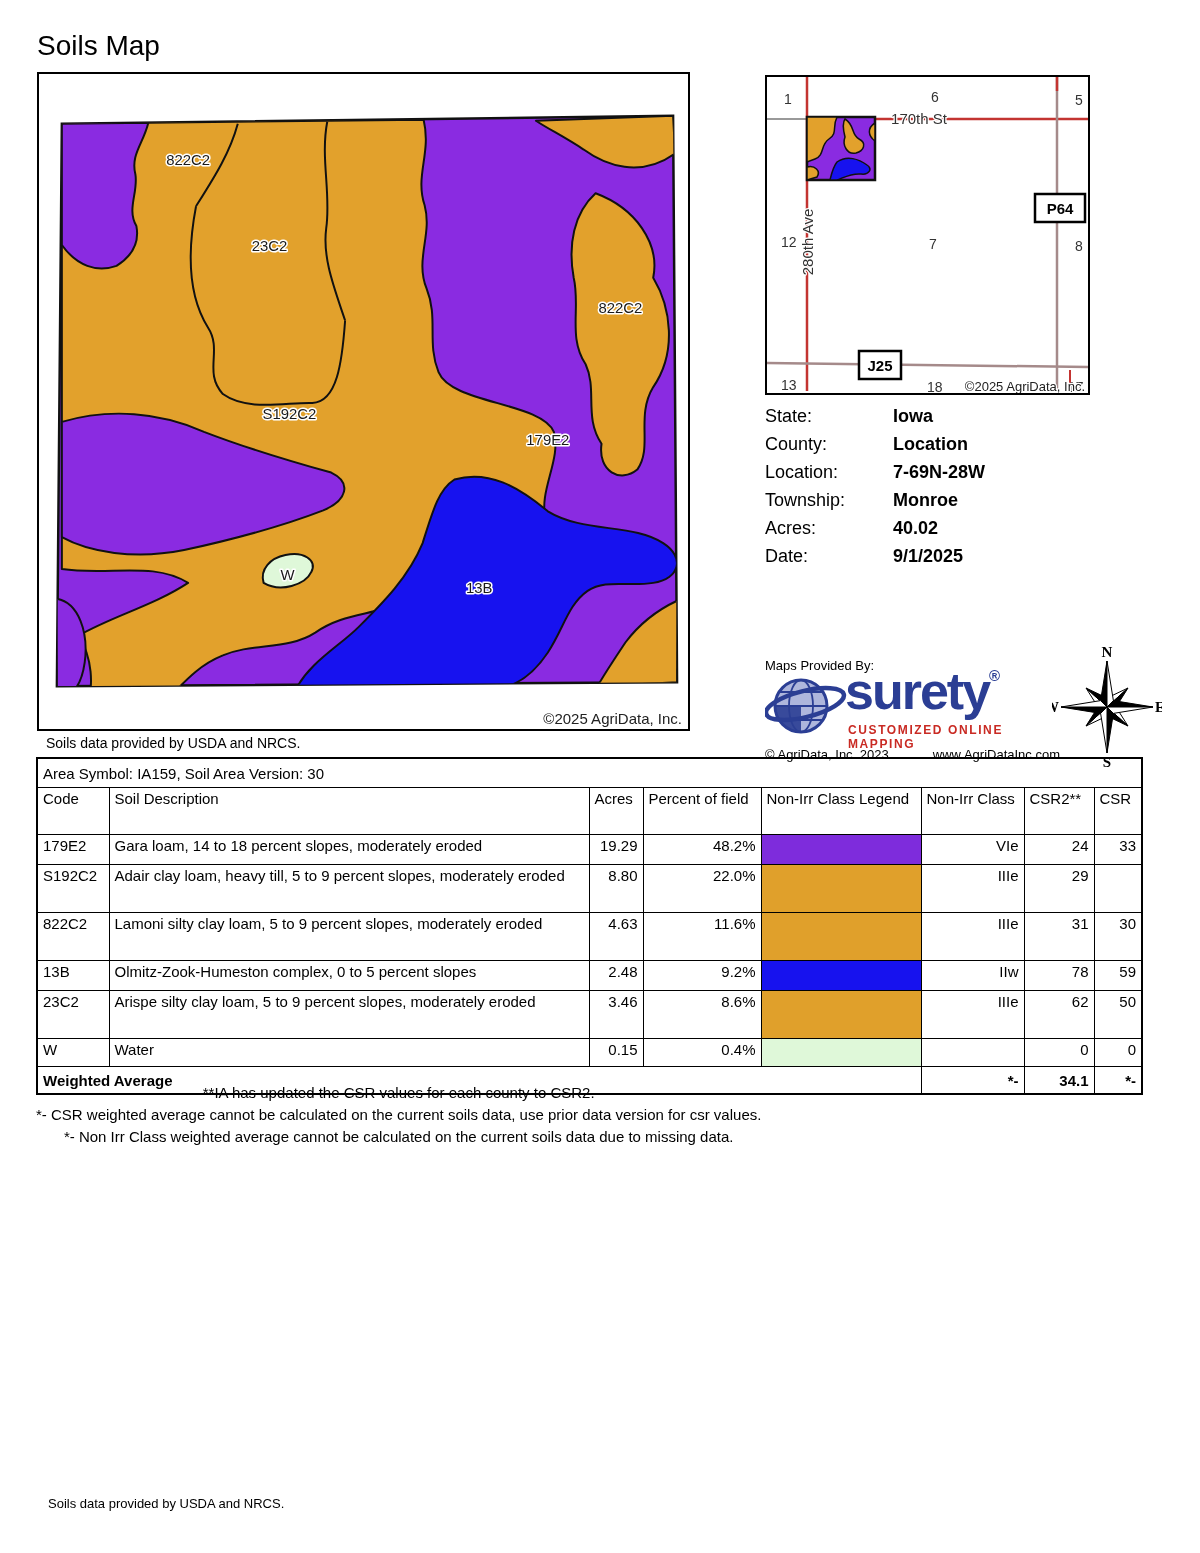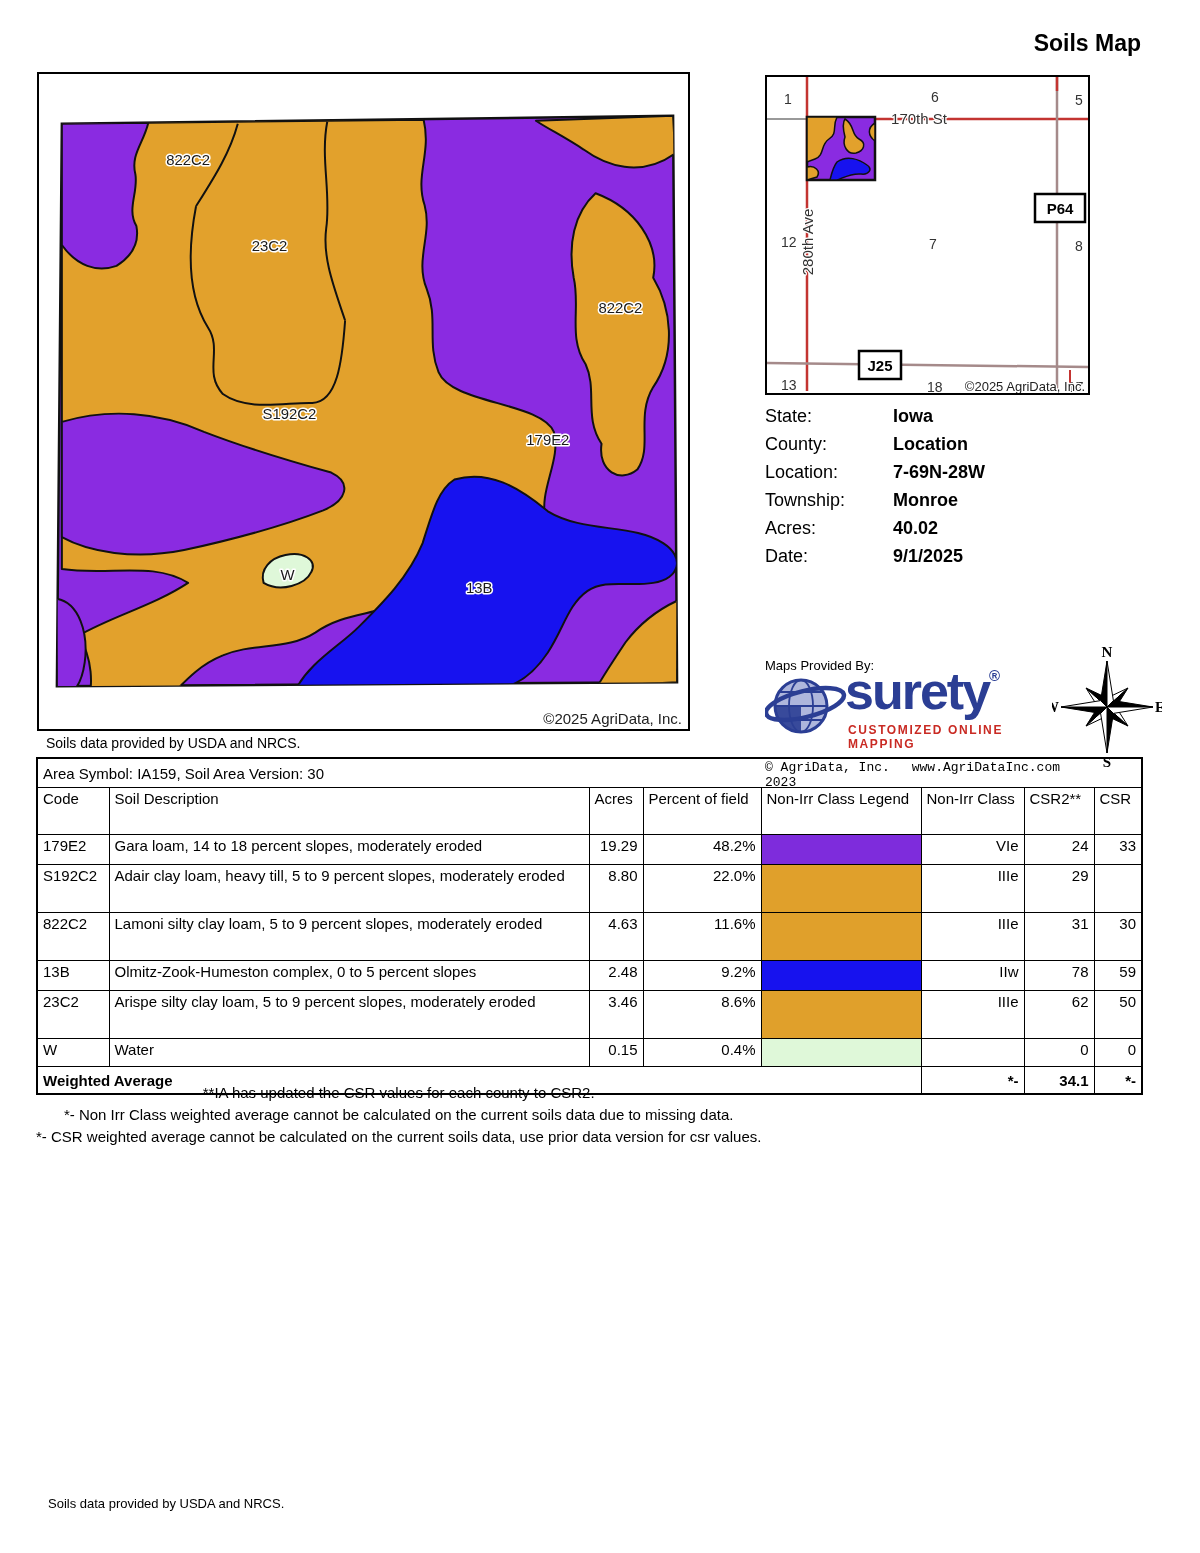--- a/index.html
+++ b/index.html
@@ -1,19 +1,19 @@
 <!DOCTYPE html>
 <html><head>
 <meta charset="utf-8">
 <style>
   html,body{margin:0;padding:0;background:#fff;}
   body{font-family:"Liberation Sans", sans-serif;color:#000;}
   #page{position:relative;width:1200px;height:1553px;background:#fff;overflow:hidden;}
-  #title{position:absolute;left:37px;top:30px;width:1104px;text-align:right;
-         font-size:23px;font-weight:bold;letter-spacing:0px;}
+  #title{position:absolute;left:37px;top:30px;width:1104px;text-align:left;
+         font-size:28px;font-weight:normal;letter-spacing:0px;}
   
   #main-map{position:absolute;left:37px;top:72px;width:649px;height:655px;border:2px solid #000;background:#fff;}
   #main-map-copyright{position:absolute;right:6px;bottom:2px;font-size:15px;color:#222;}
   #map-caption{position:absolute;left:46px;top:735px;font-size:14px;}
   
   #locator{position:absolute;left:765px;top:75px;width:321px;height:316px;border:2px solid #000;background:#fff;}
   
   #info{position:absolute;left:765px;top:402px;width:330px;font-size:18px;}
   .info-row{display:flex;height:28px;line-height:28px;gap:16px;}
   .info-label{width:112px;}
@@ -21,21 +21,21 @@
   
   #provider{position:absolute;left:765px;top:658px;width:300px;}
   #provider-heading{font-size:13px;margin-bottom:2px;}
   #surety-row{position:relative;height:64px;}
   #surety-globe{position:absolute;left:0;top:0;}
   #surety-text{position:absolute;left:80px;top:-14px;font-size:52px;font-weight:bold;
                color:#2B3E94;letter-spacing:-2px;font-family:"Liberation Sans",sans-serif;}
   #surety-reg{font-size:15px;vertical-align:28px;letter-spacing:0;}
   #surety-tagline{position:absolute;left:83px;top:48px;font-size:12px;font-weight:bold;
                   color:#C92A23;letter-spacing:1.6px;}
-  #provider-bottom{display:flex;justify-content:space-between;width:295px;font-size:13px;margin-top:21px;font-family:Liberation Mono, monospace;}
+  #provider-bottom{display:flex;justify-content:space-between;width:295px;font-size:13px;margin-top:8px;}
   
   #compass{position:absolute;left:1052px;top:645px;}
   
   #soil-table-wrap{position:absolute;left:36px;top:757px;}
   table.soil{border-collapse:collapse;table-layout:fixed;width:1105px;font-size:15px;}
   table.soil td{border:1.5px solid #000;padding:2px 5px;vertical-align:top;overflow:hidden;}
   table.soil{border:2.5px solid #000;}
   td.num{text-align:right;}
   td.swatch{padding:0;}
   #area-symbol-cell{height:24px;vertical-align:middle;}
@@ -384,19 +384,19 @@
           <td class="num">*-</td>
           <td class="num">34.1</td>
           <td class="num">*-</td>
         </tr>
       </tbody>
     </table>
   </div>
 
   <div id="footnotes">
     <div>**IA has updated the CSR values for each county to CSR2.</div>
+    <div>*- CSR weighted average cannot be calculated on the current soils data, use prior data version for csr values.</div>
     <div>*- Non Irr Class weighted average cannot be calculated on the current soils data due to missing data.</div>
-    <div>*- CSR weighted average cannot be calculated on the current soils data, use prior data version for csr values.</div>
   </div>
 
   <div id="page-footer">Soils data provided by USDA and NRCS.</div>
 
 </div>
 
 </body></html>

